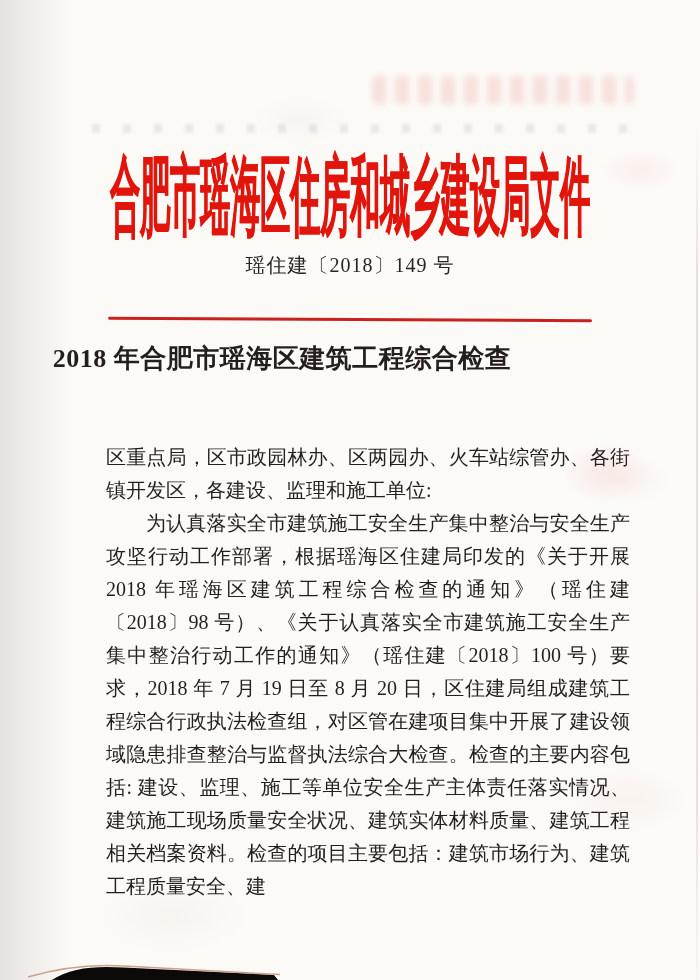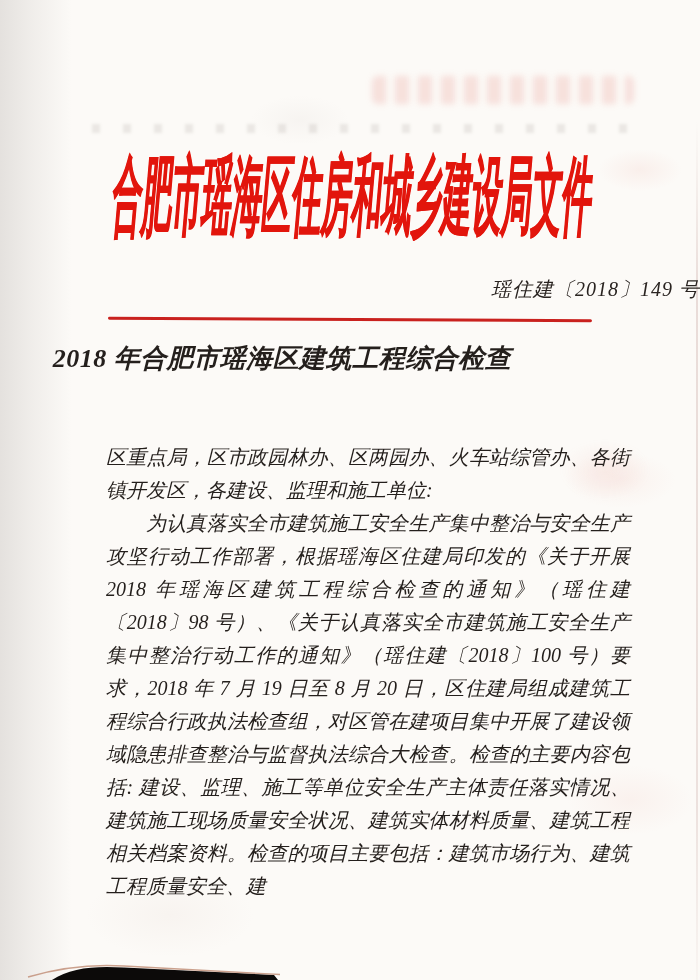--- a/index.html
+++ b/index.html
@@ -10,21 +10,20 @@
   }
   .page{
     position:relative;width:700px;height:980px;overflow:hidden;
     background-color:#fcfaf7;
     background-image:
       radial-gradient(60px 30px at 640px 170px, rgba(235,170,160,0.14), transparent 70%),
       radial-gradient(80px 40px at 620px 480px, rgba(235,170,160,0.11), transparent 70%),
       radial-gradient(90px 50px at 630px 800px, rgba(235,170,160,0.11), transparent 70%),
       radial-gradient(120px 60px at 170px 915px, rgba(222,205,195,0.14), transparent 70%),
       radial-gradient(70px 35px at 300px 120px, rgba(200,190,185,0.10), transparent 70%);
-    font-style: italic;
   }
   
   .edge-left{
     position:absolute;left:0;top:0;width:72px;height:980px;
     background:linear-gradient(to right, rgba(120,112,108,0.18), rgba(150,143,139,0.13) 40%, rgba(160,155,150,0.0) 100%);
     pointer-events:none;
   }
   
   .edge-right{
     position:absolute;left:696px;top:120px;width:2px;height:860px;
@@ -53,22 +52,22 @@
     text-align:center;white-space:nowrap;
   }
   .agency-wrap .stretch{
     display:inline-block;
     font-size:30px;font-weight:bold;color:#e2150c;
     transform:scaleY(2.9);transform-origin:50% 0;
     letter-spacing:0px;
     text-shadow:0.4px 0 0 #e2150c;
   }
   .doc-number{
-    position:absolute;left:0;top:276px;width:700px;
-    text-align:right;font-size:20px;color:#2a2421;letter-spacing:1px;
+    position:absolute;left:0;top:252px;width:700px;
+    text-align:center;font-size:20px;color:#2a2421;letter-spacing:1px;
   }
   .red-rule{
     position:absolute;left:108px;top:318px;width:484px;height:3.4px;
     background:#c9211e;transform:rotate(0.3deg);border-radius:2px;
   }
   .doc-title{
     position:absolute;left:0;top:341px;width:564px;
     text-align:center;font-weight:bold;color:#241f1c;
     font-size:26px;line-height:35px;letter-spacing:0.5px;
   }

